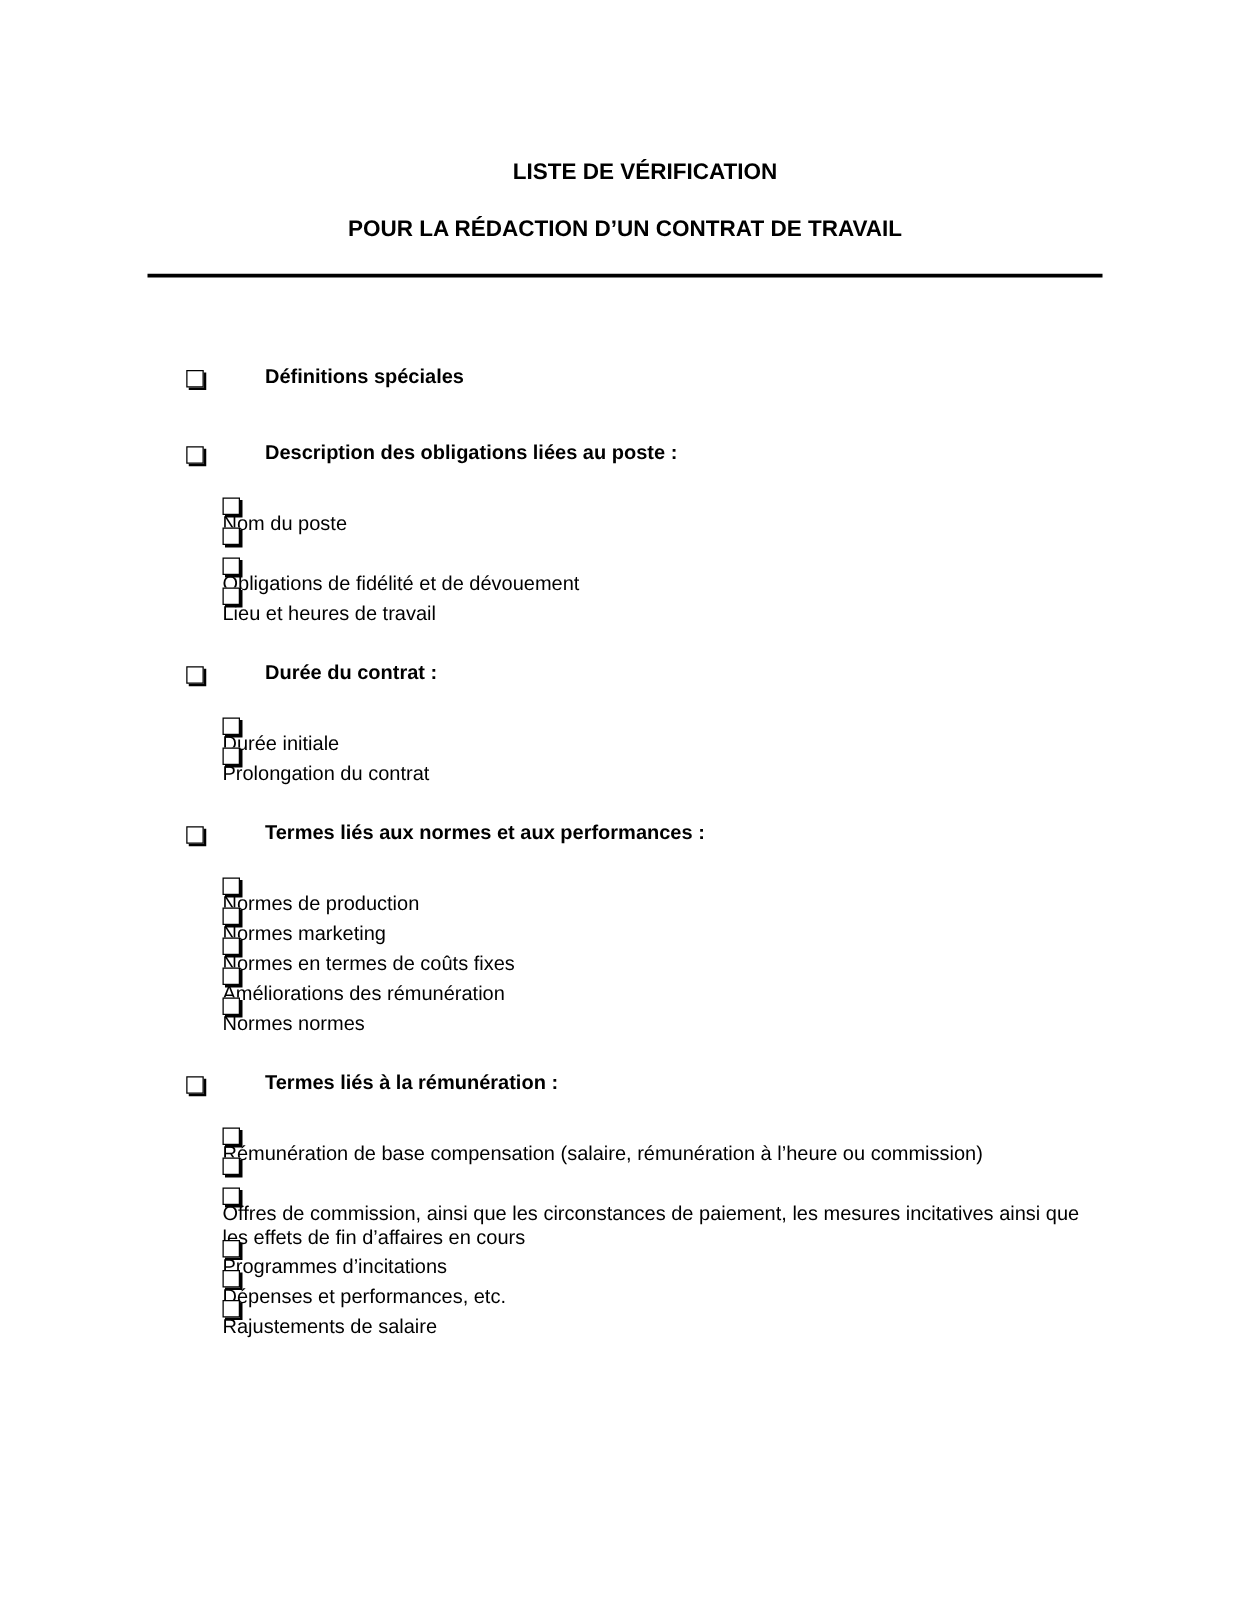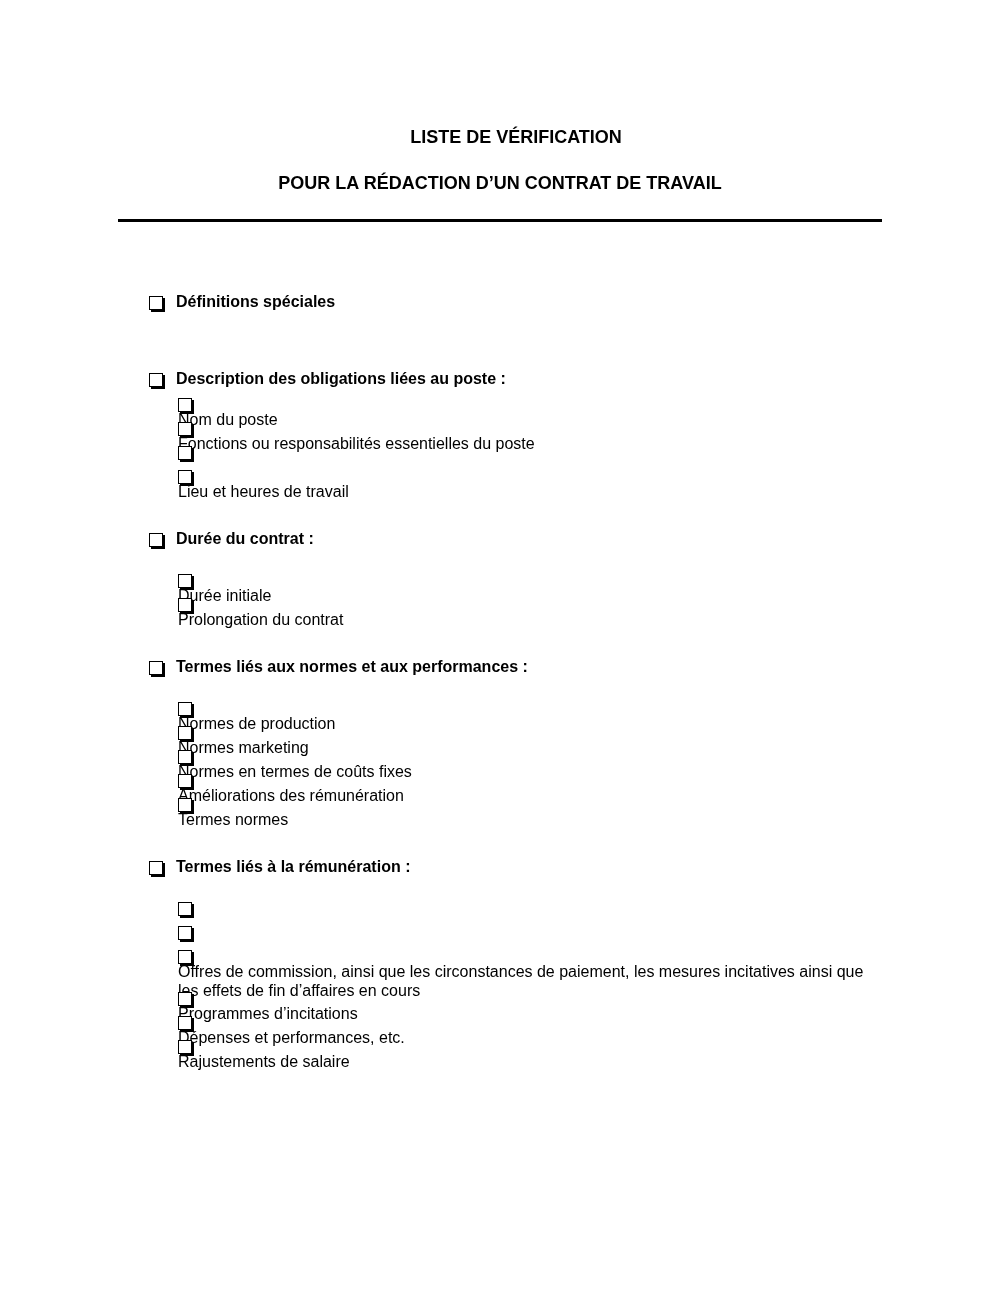--- a/index.html
+++ b/index.html
@@ -13,21 +13,21 @@
   }
   #t1 { top: 127px; padding-left: 16px; }
   #t2 { top: 173px; }
   .rule {
     position: absolute; left: 118px; width: 764px; top: 219px;
     height: 3px; background: #000;
   }
   .section {
     position: absolute; left: 149px;
     font-weight: bold; font-size: 16px;
-    display: flex; align-items: center;
+    display: flex; align-items: center; gap: 36px;
   }
   .item {
     position: absolute; left: 178px; font-size: 16px;
     display: flex; align-items: flex-start; width: 700px; flex-direction: column;
   }
   .box {
     display: inline-block; width: 12px; height: 12px;
     border: 1.5px solid #000;
     box-shadow: 2px 2px 0 #000;
     margin-right: 13px; flex: 0 0 auto; background: #fff;
@@ -41,34 +41,34 @@
 
 <div class="title" id="t1">LISTE DE VÉRIFICATION</div>
 <div class="title" id="t2">POUR LA RÉDACTION D’UN CONTRAT DE TRAVAIL</div>
 <div class="rule"></div>
 
 <div class="section" style="top:292px">
   <span class="box"></span>
   <span class="txt">Définitions spéciales</span>
 </div>
 
-<div class="section" style="top:369px">
+<div class="section" style="top:353px">
   <span class="box"></span>
   <span class="txt">Description des obligations liées au poste :</span>
 </div>
 <div class="item" style="top:396px">
     <span class="box"></span>
     <span class="txt">Nom du poste</span>
   </div>
 <div class="item" style="top:420px">
     <span class="box"></span>
-    <span class="txt">Fonctions ou responsabilités essentielles du poste</span>
   </div>
 <div class="item" style="top:444px">
     <span class="box"></span>
+    <span class="txt">Obligations de fidélité et de dévouement</span>
   </div>
 <div class="item" style="top:468px">
     <span class="box"></span>
     <span class="txt">Lieu et heures de travail</span>
   </div>
 
 <div class="section" style="top:529px">
   <span class="box"></span>
   <span class="txt">Durée du contrat :</span>
 </div>
@@ -96,29 +96,30 @@
 <div class="item" style="top:748px">
     <span class="box"></span>
     <span class="txt">Normes en termes de coûts fixes</span>
   </div>
 <div class="item" style="top:772px">
     <span class="box"></span>
     <span class="txt">Améliorations des rémunération</span>
   </div>
 <div class="item" style="top:796px">
     <span class="box"></span>
-    <span class="txt">Termes normes</span>
+    <span class="txt">Normes normes</span>
   </div>
 
 <div class="section" style="top:857px">
   <span class="box"></span>
   <span class="txt">Termes liés à la rémunération :</span>
 </div>
 <div class="item" style="top:900px">
     <span class="box"></span>
+    <span class="txt">Rémunération de base compensation (salaire, rémunération à l’heure ou commission)</span>
   </div>
 <div class="item" style="top:924px">
     <span class="box"></span>
   </div>
 <div class="item" style="top:948px">
     <span class="box"></span>
     <span class="txt">Offres de commission, ainsi que les circonstances de paiement, les mesures incitatives ainsi que les effets de fin d’affaires en cours</span>
   </div>
 <div class="item" style="top:990px">
     <span class="box"></span>

